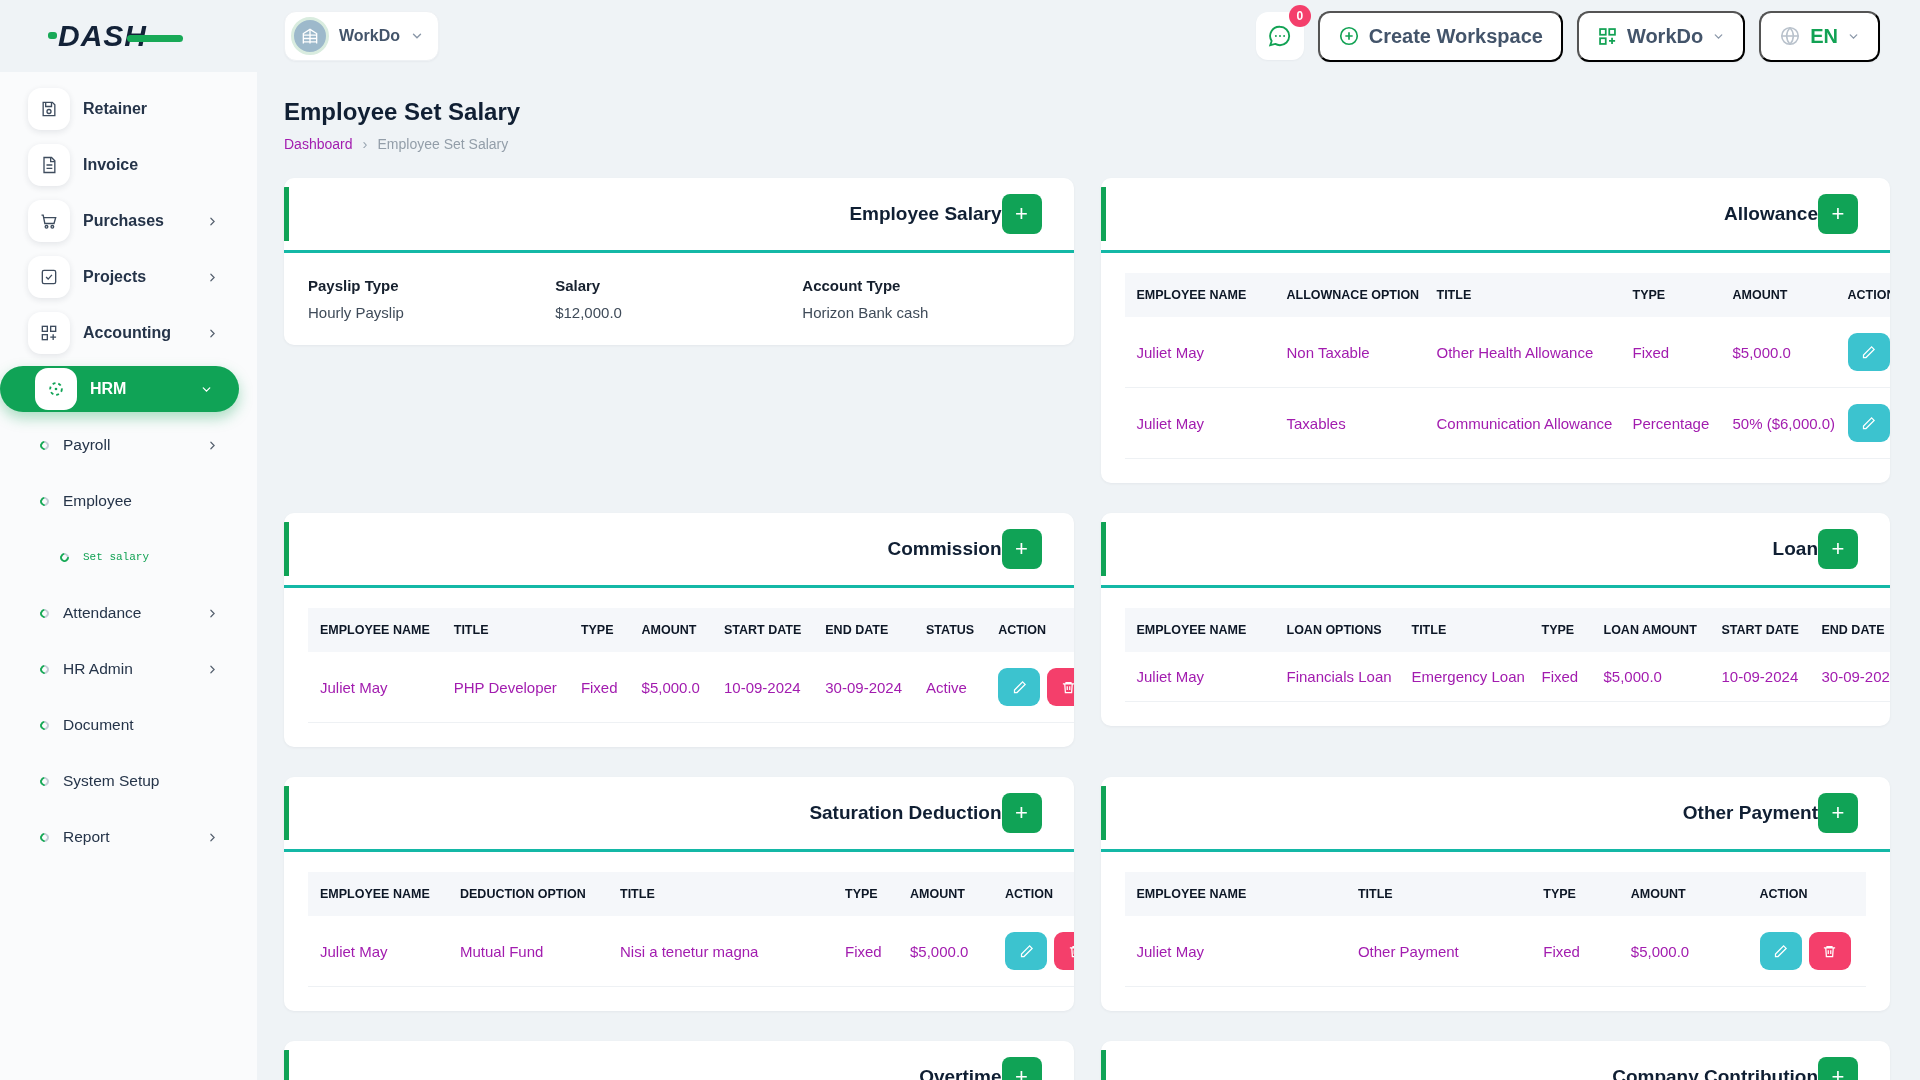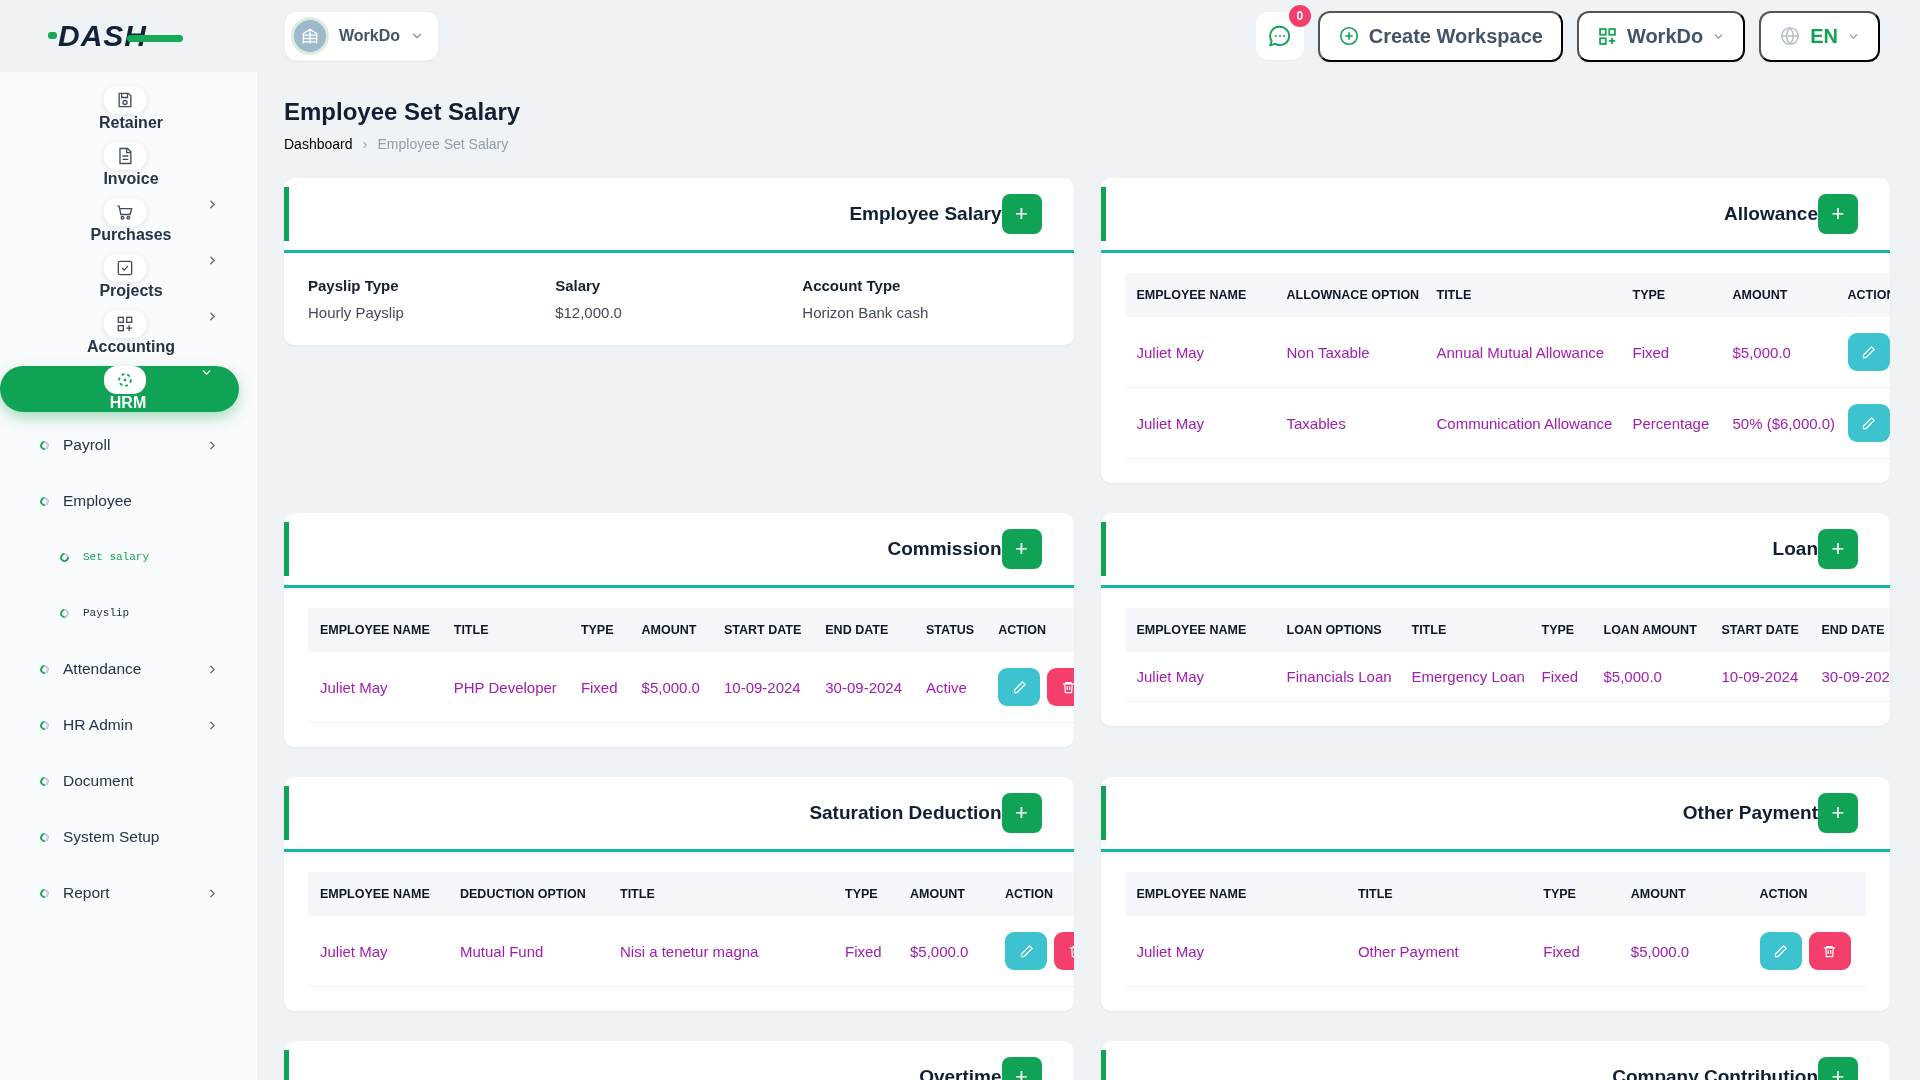--- a/index.html
+++ b/index.html
@@ -22,35 +22,35 @@
   .icon-tile { position:relative; width:48px; height:48px; background:#fff; border-radius:12px; display:flex; align-items:center; justify-content:center; cursor:pointer; box-shadow:0 1px 2px rgba(20,30,50,.04); }
   .badge { position:absolute; top:-7px; right:-7px; min-width:22px; height:22px; border-radius:50%; background:#f43f6b; color:#fff; font-size:12px; font-weight:700; display:flex; align-items:center; justify-content:center; }
   .pill-btn { display:flex; align-items:center; gap:9px; background:#fff; border-radius:12px; padding:12px 18px; color:#43546a; font-weight:600; font-size:20px; cursor:pointer; box-shadow:0 1px 2px rgba(20,30,50,.04); }
   .lang-label { color:#12a254; font-weight:700; }
   
   .shell { display:flex; height:1008px; }
   
   .sidebar { width:257px; flex:0 0 257px; background:#fafbfc; padding:14px 12px 0 0; overflow:hidden; }
   .side-item { display:flex; align-items:center; height:46px; margin-bottom:10px; cursor:pointer; color:#253449; font-weight:600; font-size:16px; position:relative; }
   .side-item .tile { width:42px; height:42px; border-radius:13px; background:#fff; box-shadow:0 2px 6px rgba(25,39,62,.10); display:flex; align-items:center; justify-content:center; margin-right:13px; color:#3e4c5e; }
-  .lvl1 { padding-left:17px;flex-direction:column; }
+  .lvl1 { padding-left:28px; }
   .lvl2 { padding-left:40px; font-weight:500; font-size:15.5px; }
   .lvl3 { padding-left:60px; font-weight:500; font-size:11px;font-family:Liberation Mono, monospace; }
   .side-chev { position:absolute; right:26px; color:#55606e; }
   .bullet { width:9px; height:9px; border-radius:50%; border:2px solid #c3ccd6; border-bottom-color:#18a957; border-left-color:#18a957; transform:rotate(40deg); margin-right:14px; flex:0 0 auto; }
   .side-item.active-pill { background:#10a356; border-radius:26px; color:#fff; margin-right:6px; box-shadow:0 6px 14px rgba(16,163,86,.35); }
   .side-item.active-pill .tile { color:#10a356; margin-left:7px; box-shadow:none; }
   .side-item.active-pill .side-chev { color:#fff; }
   .side-item.active-link { color:#12a254; }
   .side-item.active-link .bullet { border-color:#18a957; border-top-color:#c3ccd6; }
   
   .main { flex:1; padding:26px 30px 0 27px; overflow:hidden; }
   .page-title { font-size:24px; font-weight:700; color:#101f33; }
   .breadcrumb { display:flex; align-items:center; gap:10px; margin-top:9px; font-size:14px; }
-  .bc-home { color:#000000; cursor:pointer; }
+  .bc-home { color:#a21caf; cursor:pointer; }
   .bc-sep { color:#9aa6b2; font-size:15px; }
   .bc-current { color:#939ea9; }
   .grid { display:grid; grid-template-columns:1fr 1fr; column-gap:27px; row-gap:30px; margin-top:26px; align-items:start; }
   .card { background:#fff; border-radius:10px; box-shadow:0 1px 3px rgba(16,24,40,.05); overflow:hidden; min-height:160px; }
   .card-header { position:relative; display:flex; align-items:center; justify-content:flex-end; padding:16px 32px; min-height:72px; border-bottom:3px solid #14b8a6; }
   .card-header::before { content:""; position:absolute; left:0; top:9px; bottom:9px; width:5px; background:#10a356; }
   .card-title { font-size:19px; font-weight:700; color:#101f33; }
   .add-btn { width:40px; height:40px; border:none; border-radius:8px; background:#10a356; color:#fff; font-size:22px; line-height:1; cursor:pointer; display:flex; align-items:center; justify-content:center; }
   .card-body { padding:24px; }
   .field-grid { display:grid; grid-template-columns:1fr 1fr 1fr; }
@@ -242,24 +242,20 @@
         </span>
     </div>
     <div class="side-item lvl2">
       <span class="bullet"></span>
       <span>Employee</span>
     </div>
     <div class="side-item lvl3 active-link">
       <span class="bullet"></span>
       <span>Set salary</span>
     </div>
-    <div class="side-item lvl3">
-      <span class="bullet"></span>
-      <span>Payslip</span>
-    </div>
     <div class="side-item lvl2">
       <span class="bullet"></span>
       <span>Attendance</span>
       <span class="side-chev">
           <svg width="13" height="13" viewBox="0 0 24 24" fill="none" stroke="currentColor" stroke-width="2.2" stroke-linecap="round">
             <polyline points="9 6 15 12 9 18"></polyline>
           </svg>
         </span>
     </div>
     <div class="side-item lvl2">
@@ -348,21 +344,21 @@
               <th>TITLE</th>
               <th>TYPE</th>
               <th>AMOUNT</th>
               <th>ACTION</th>
             </tr>
               </thead>
             <tbody>
               <tr>
                 <td>Juliet May</td>
                 <td>Non Taxable</td>
-                <td>Annual Mutual Allowance</td>
+                <td>Other Health Allowance</td>
                 <td>Fixed</td>
                 <td>$5,000.0</td>
                 <td>
                     <div class="actions">
                       <button class="icon-btn edit">
                         <svg width="15" height="15" viewBox="0 0 24 24" fill="none" stroke="#fff" stroke-width="2">
                           <path d="M17 3l4 4L8 20H4v-4L17 3z"></path>
                         </svg>
                       </button>
                     </div>

